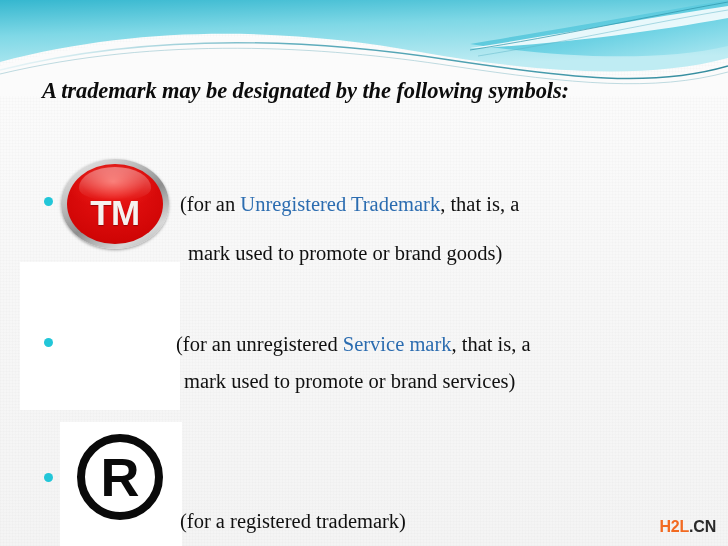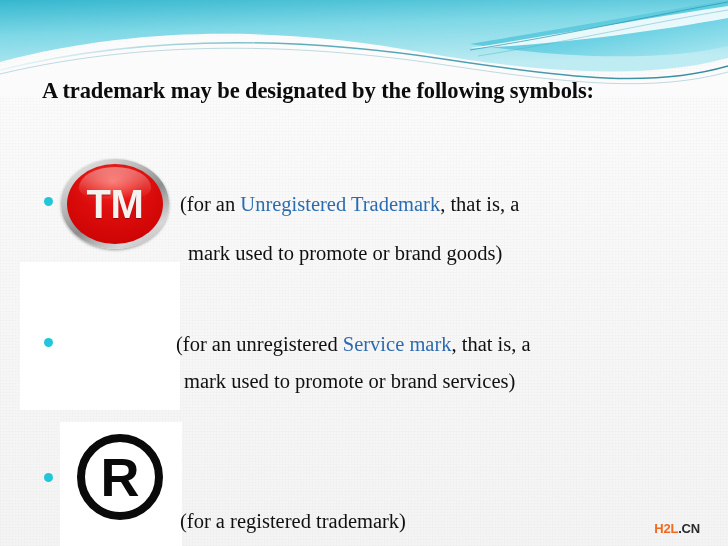--- a/index.html
+++ b/index.html
@@ -39,20 +39,21 @@
     position: absolute;
     left: 42px;
     top: 78px;
     width: 670px;
     font-family: "Liberation Serif", serif;
     font-weight: bold;
     font-size: 22.5px;
     letter-spacing: -0.1px;
     color: #0c0c0c;
     white-space: nowrap;
+    font-style: italic;
   }
   .bullet-dot {
     position: absolute;
     width: 9px;
     height: 9px;
     border-radius: 50%;
     background: #22c6d8;
   }
 
   .body-text {
@@ -100,29 +101,29 @@
     position: absolute;
     left: 12%;
     top: 4%;
     width: 76%;
     height: 42%;
     border-radius: 50% 50% 48% 48% / 62% 62% 38% 38%;
     background: linear-gradient(180deg, rgba(255,255,255,0.40) 0%, rgba(255,255,255,0.10) 70%, rgba(255,255,255,0) 100%);
   }
   #tm-text {
     position: absolute;
-    left: 0; top: 0;
+    left: 0; top: 9px;
     width: 96px;
     height: 80px;
     display: flex;
     align-items: center;
     justify-content: center;
     font-family: "Liberation Sans", sans-serif;
     font-weight: bold;
-    font-size: 40px;
+    font-size: 35px;
     letter-spacing: -0.5px;
     color: #f6f2ef;
     text-shadow: 0 1px 1px rgba(90,0,0,0.55);
   }
 
   
   #sm-box {
     position: absolute;
     left: 20px;
     top: 262px;
@@ -172,25 +173,25 @@
     font-family: "Liberation Sans", sans-serif;
     font-weight: bold;
     font-size: 54px;
     color: #0a0a0a;
     line-height: 1;
   }
 
   
   #watermark {
     position: absolute;
-    right: 28px;
+    right: 12px;
     bottom: 10px;
     font-family: "Liberation Sans", sans-serif;
     font-weight: bold;
-    font-size: 13px;
+    font-size: 16px;
     letter-spacing: -0.2px;
     padding-left: 40px;
   }
   #watermark .wm-a { color: #f26a21; }
   #watermark .wm-b { color: #2a2a2a; }
 </style>
 </head>
 <body>
 
 <div id="slide">

